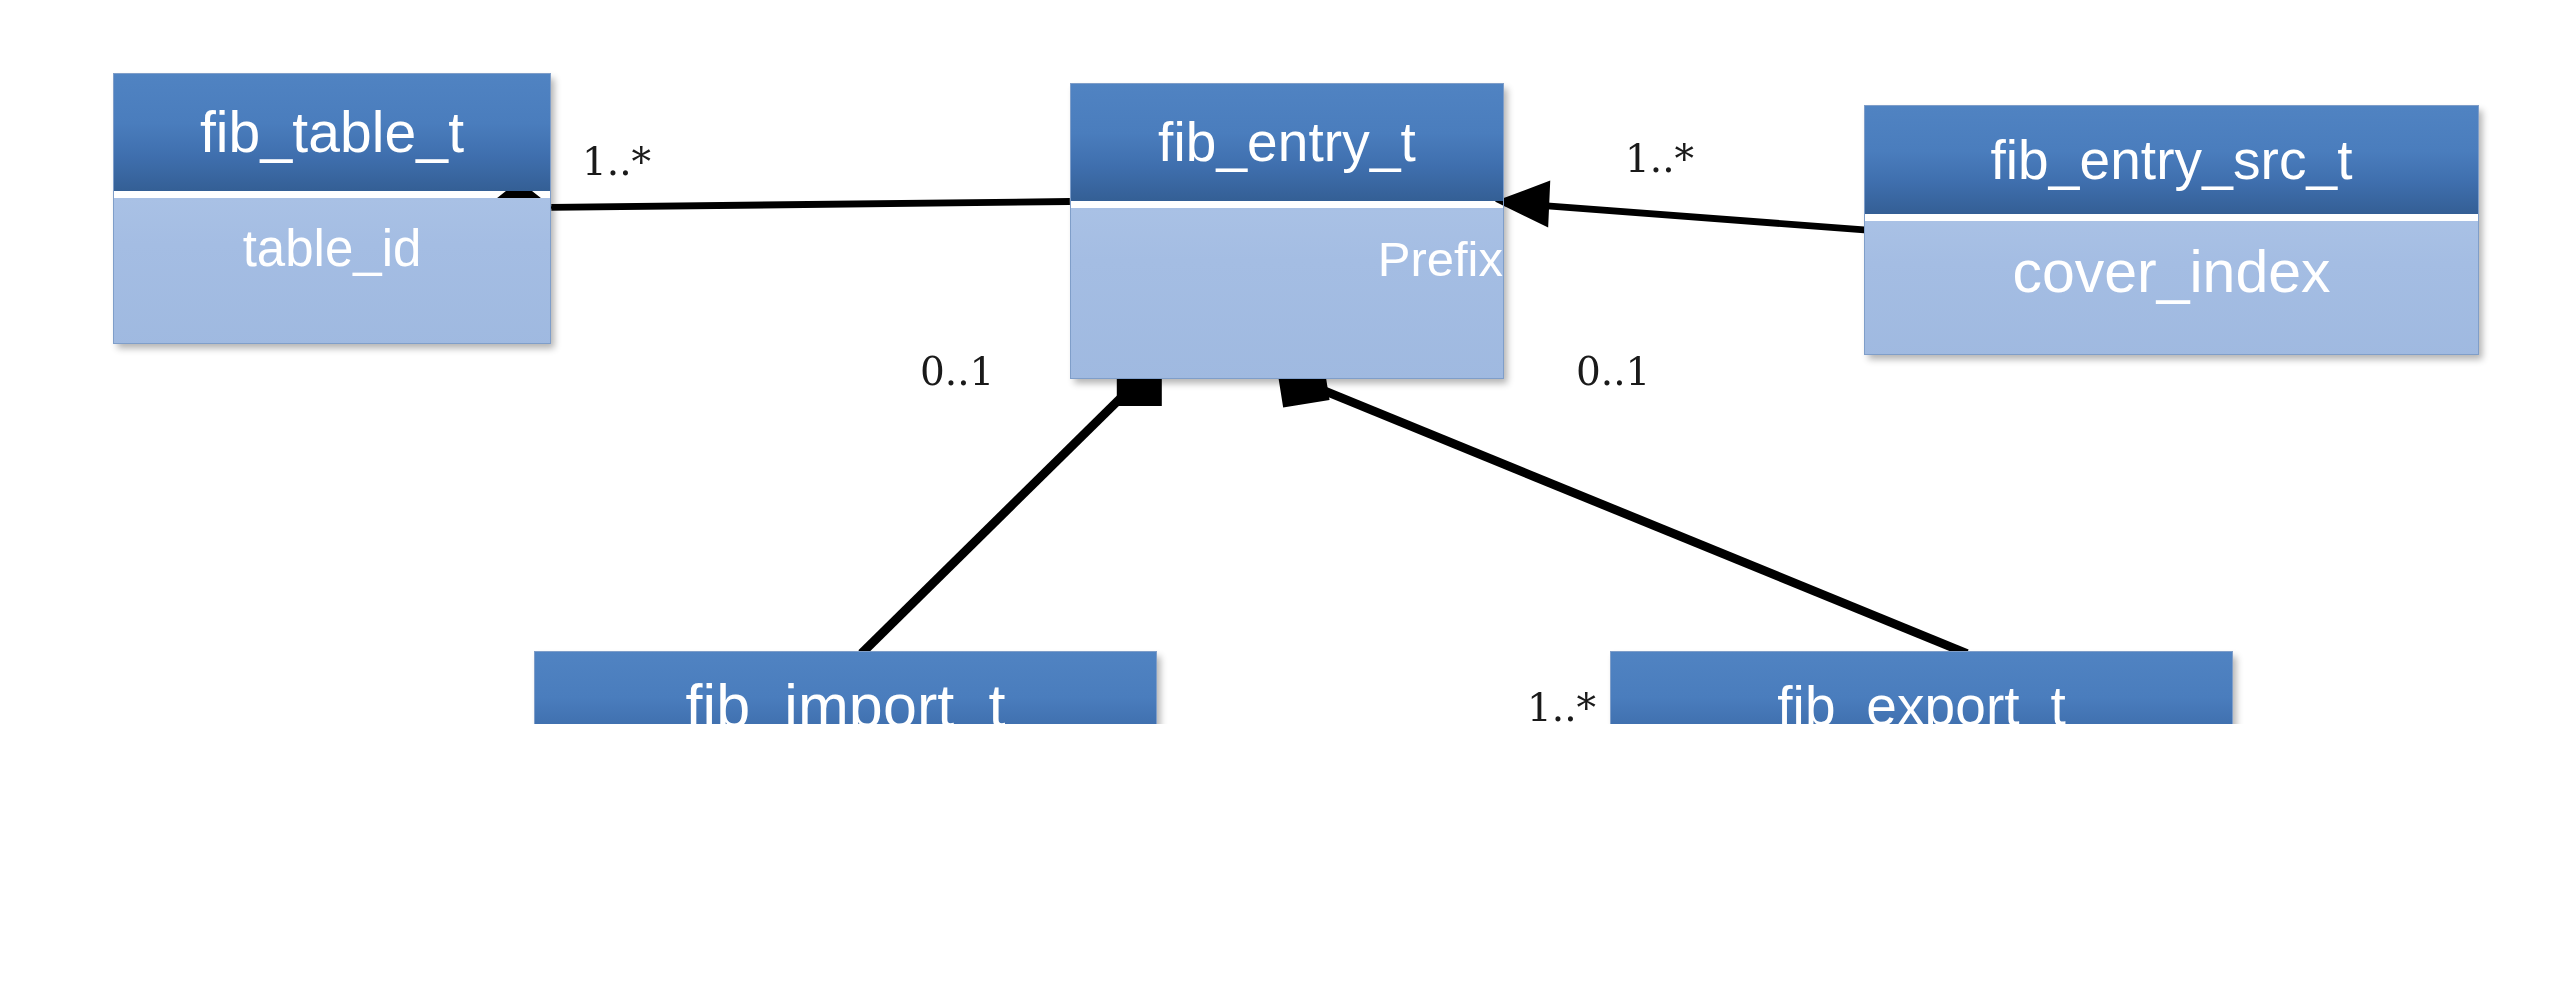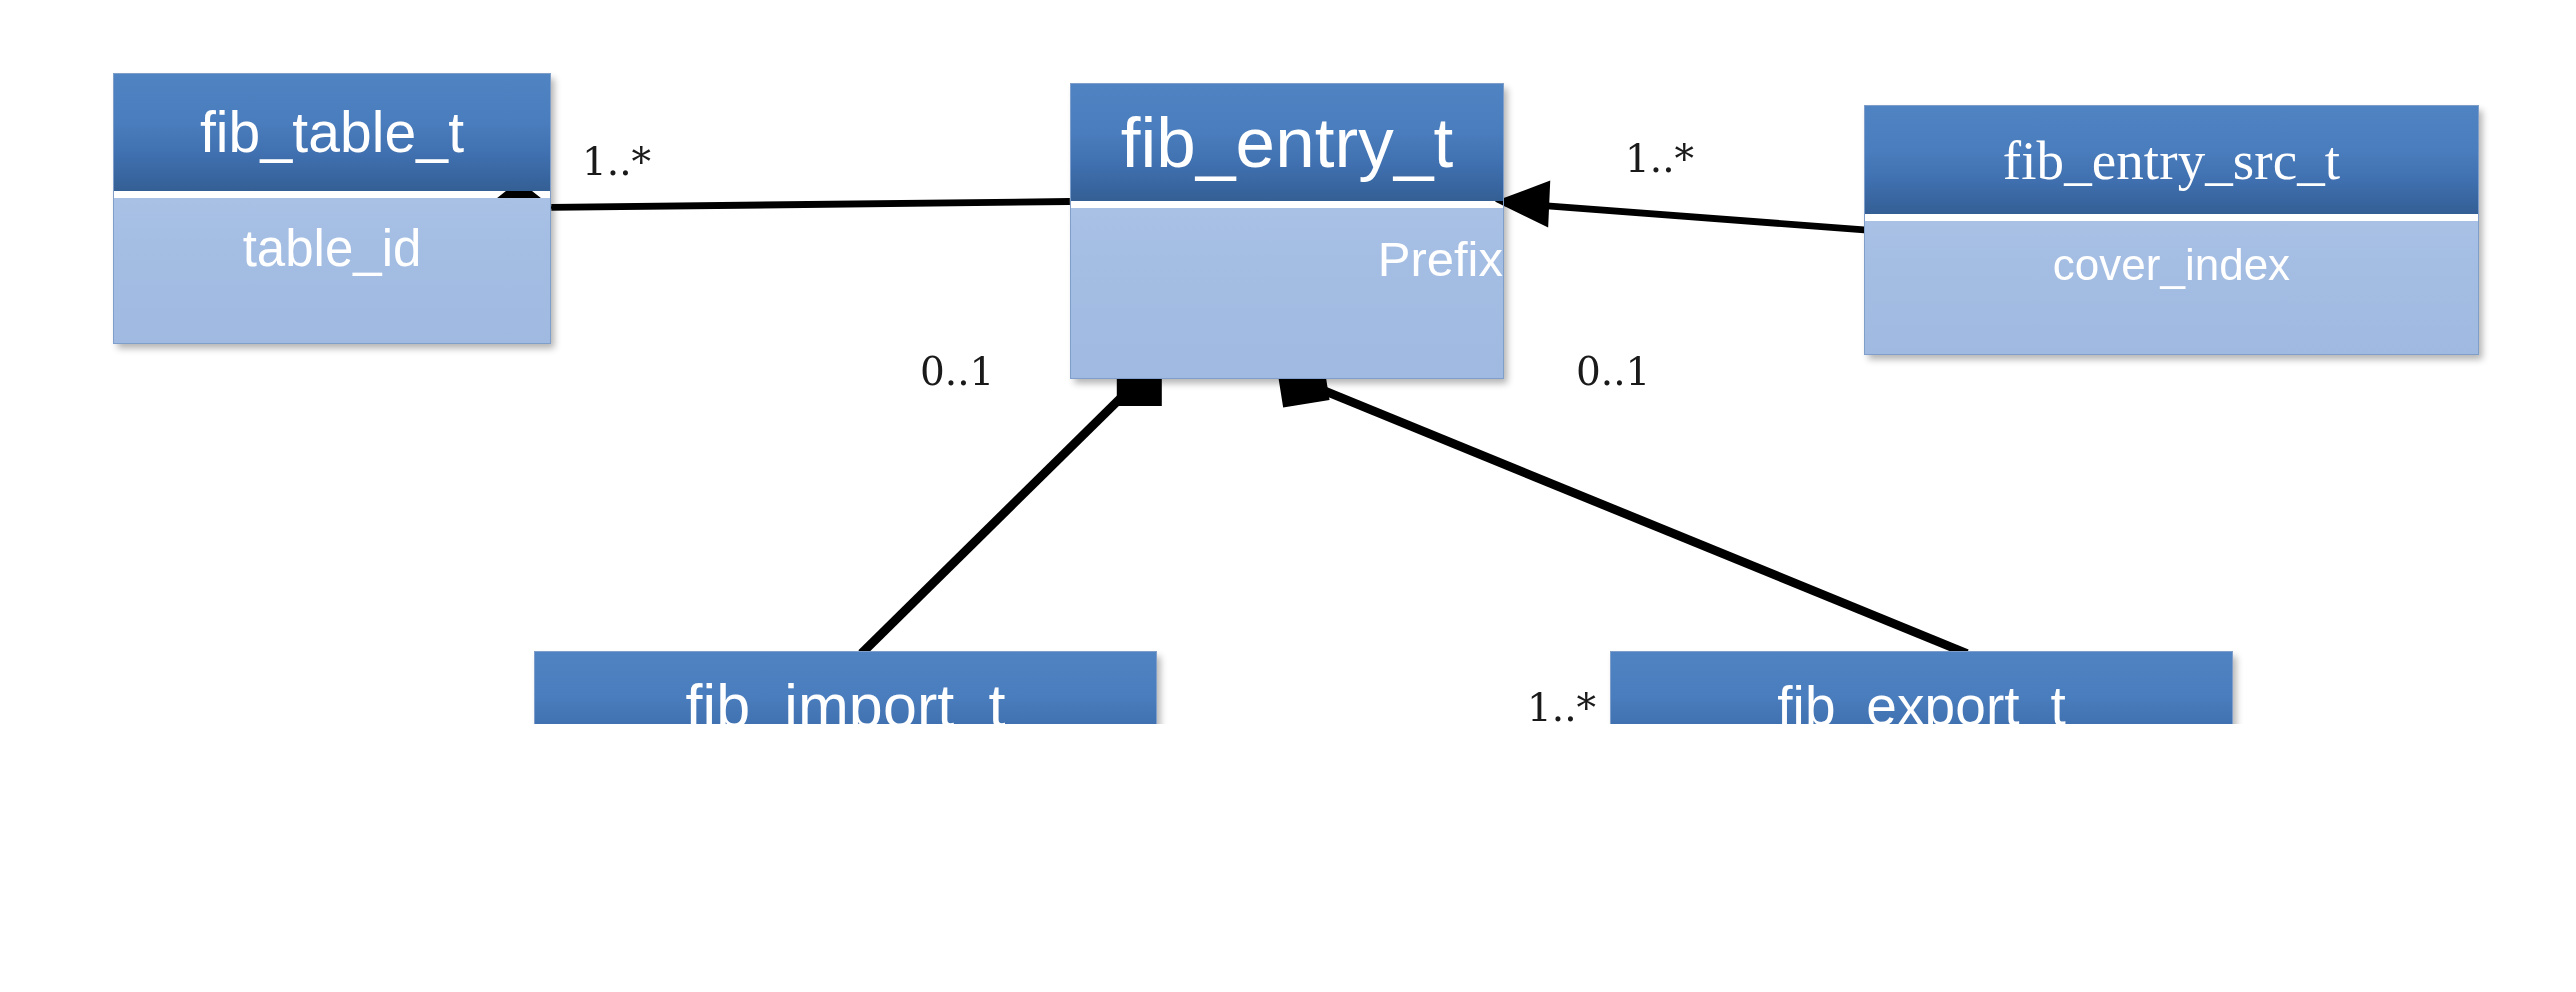--- a/index.html
+++ b/index.html
@@ -140,33 +140,33 @@
     <div class="uml-header" style="height:117px;">
       <span class="uml-title-text" style="font-size:57px;">fib_table_t</span>
     </div>
     <div class="uml-body" style="height:154px; padding-top:25.4px;">
       <span class="uml-attr-text" style="font-size:51px;">table_id</span>
     </div>
   </div>
 
   <div class="uml-class" style="left:1070px; top:83px; width:434px; height:296px;">
     <div class="uml-header" style="height:117px;">
-      <span class="uml-title-text" style="font-size:71px;">fib_entry_t</span>
+      <span class="uml-title-text" style="font-size:55px;">fib_entry_t</span>
     </div>
     <div class="uml-body" style="height:178px; padding-top:27px;justify-content:flex-end;">
       <span class="uml-attr-text" style="font-size:49px;">Prefix</span>
     </div>
   </div>
 
   <div class="uml-class" style="left:1864px; top:105px; width:615px; height:250px;">
-    <div class="uml-header" style="height:108px;font-family:Liberation Serif, serif;">
+    <div class="uml-header" style="height:108px;">
       <span class="uml-title-text" style="font-size:55px;">fib_entry_src_t</span>
     </div>
     <div class="uml-body" style="height:142px; padding-top:21.5px;">
-      <span class="uml-attr-text" style="font-size:44px;">cover_index</span>
+      <span class="uml-attr-text" style="font-size:59px;">cover_index</span>
     </div>
   </div>
 
   <div class="uml-class" style="left:534px; top:651px; width:623px; height:262px;">
     <div class="uml-header" style="height:108px;">
       <span class="uml-title-text" style="font-size:61px;">fib_import_t</span>
     </div>
     <div class="uml-body" style="height:155px;"></div>
   </div>
 

